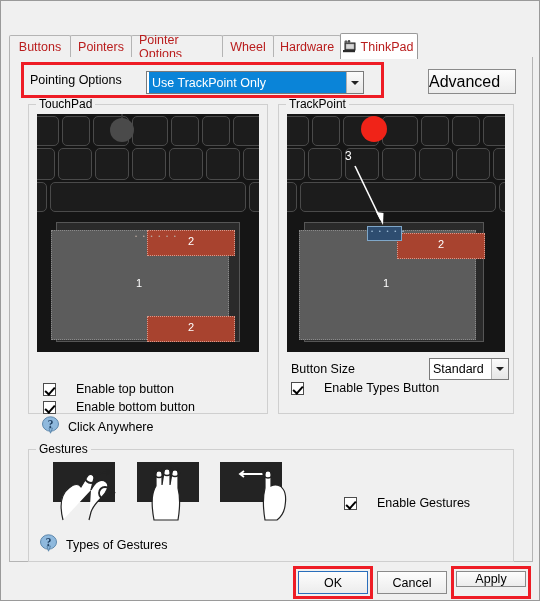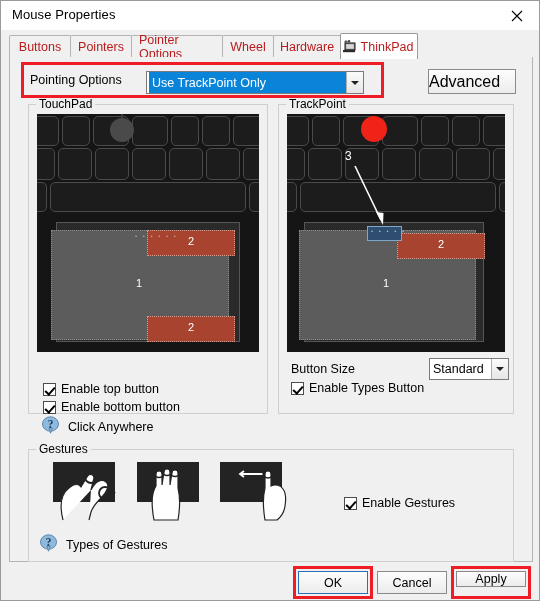--- a/index.html
+++ b/index.html
@@ -227,21 +227,21 @@
     flex: 0 0 auto;
   }
   .cbox::after {
     content: "";
     position: absolute; left: 3px; top: 1px;
     width: 4px; height: 8px;
     border: solid #000;
     border-width: 0 2px 2px 0;
     transform: rotate(42deg);
   }
-  .cblabel { margin-left: 5px; font-size: 12.5px; color: #000; white-space: nowrap; }
+  .cblabel { margin-left: 20px; font-size: 12.5px; color: #000; white-space: nowrap; }
 
   
   .helprow { position: absolute; display: flex; align-items: center; }
   .helplabel { margin-left: 9px; font-size: 12.5px; color: #000; white-space: nowrap; }
 
   .plain-label { position: absolute; font-size: 12.5px; color: #000; }
 
   
   .gest {
     position: absolute;
@@ -260,28 +260,20 @@
   .footer-btn.default { border: 1px solid #2a6ebb; }
   #ok-button     { left: 297px; top: 570px; width: 70px; height: 23px; }
   #cancel-button { left: 376px; top: 570px; width: 70px; height: 23px; }
   #apply-button  { left: 455px; top: 570px; width: 70px; height: 16px; }
 </style>
 </head>
 <body>
 
 <div class="window">
 
-  <div class="titlebar">
-    <div class="title-text">Mouse Properties</div>
-    <div class="close-btn">
-      <svg width="12" height="12" viewBox="0 0 12 12">
-        <path d="M1 1 L11 11 M11 1 L1 11" stroke="#000" stroke-width="1.1" fill="none"></path>
-      </svg>
-    </div>
-  </div>
 
   <div class="tabstrip">
     <div class="tabline"></div>
 
     <div class="tab" style="left:0px;width:62px;">
       <span>Buttons</span>
     </div>
     <div class="tab" style="left:61px;width:62px;">
       <span>Pointers</span>
     </div>

